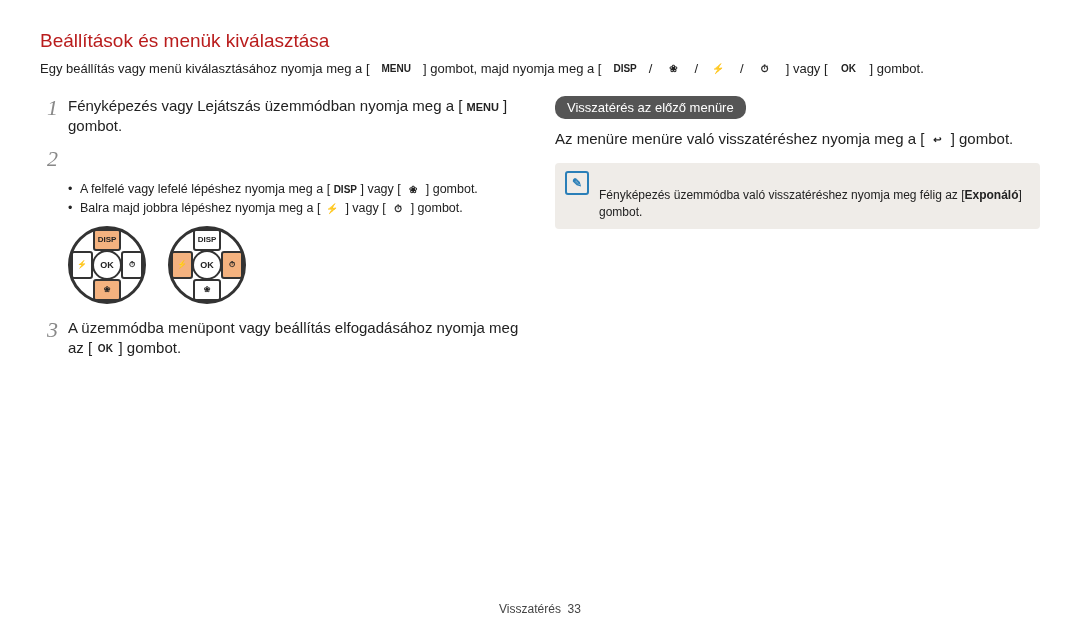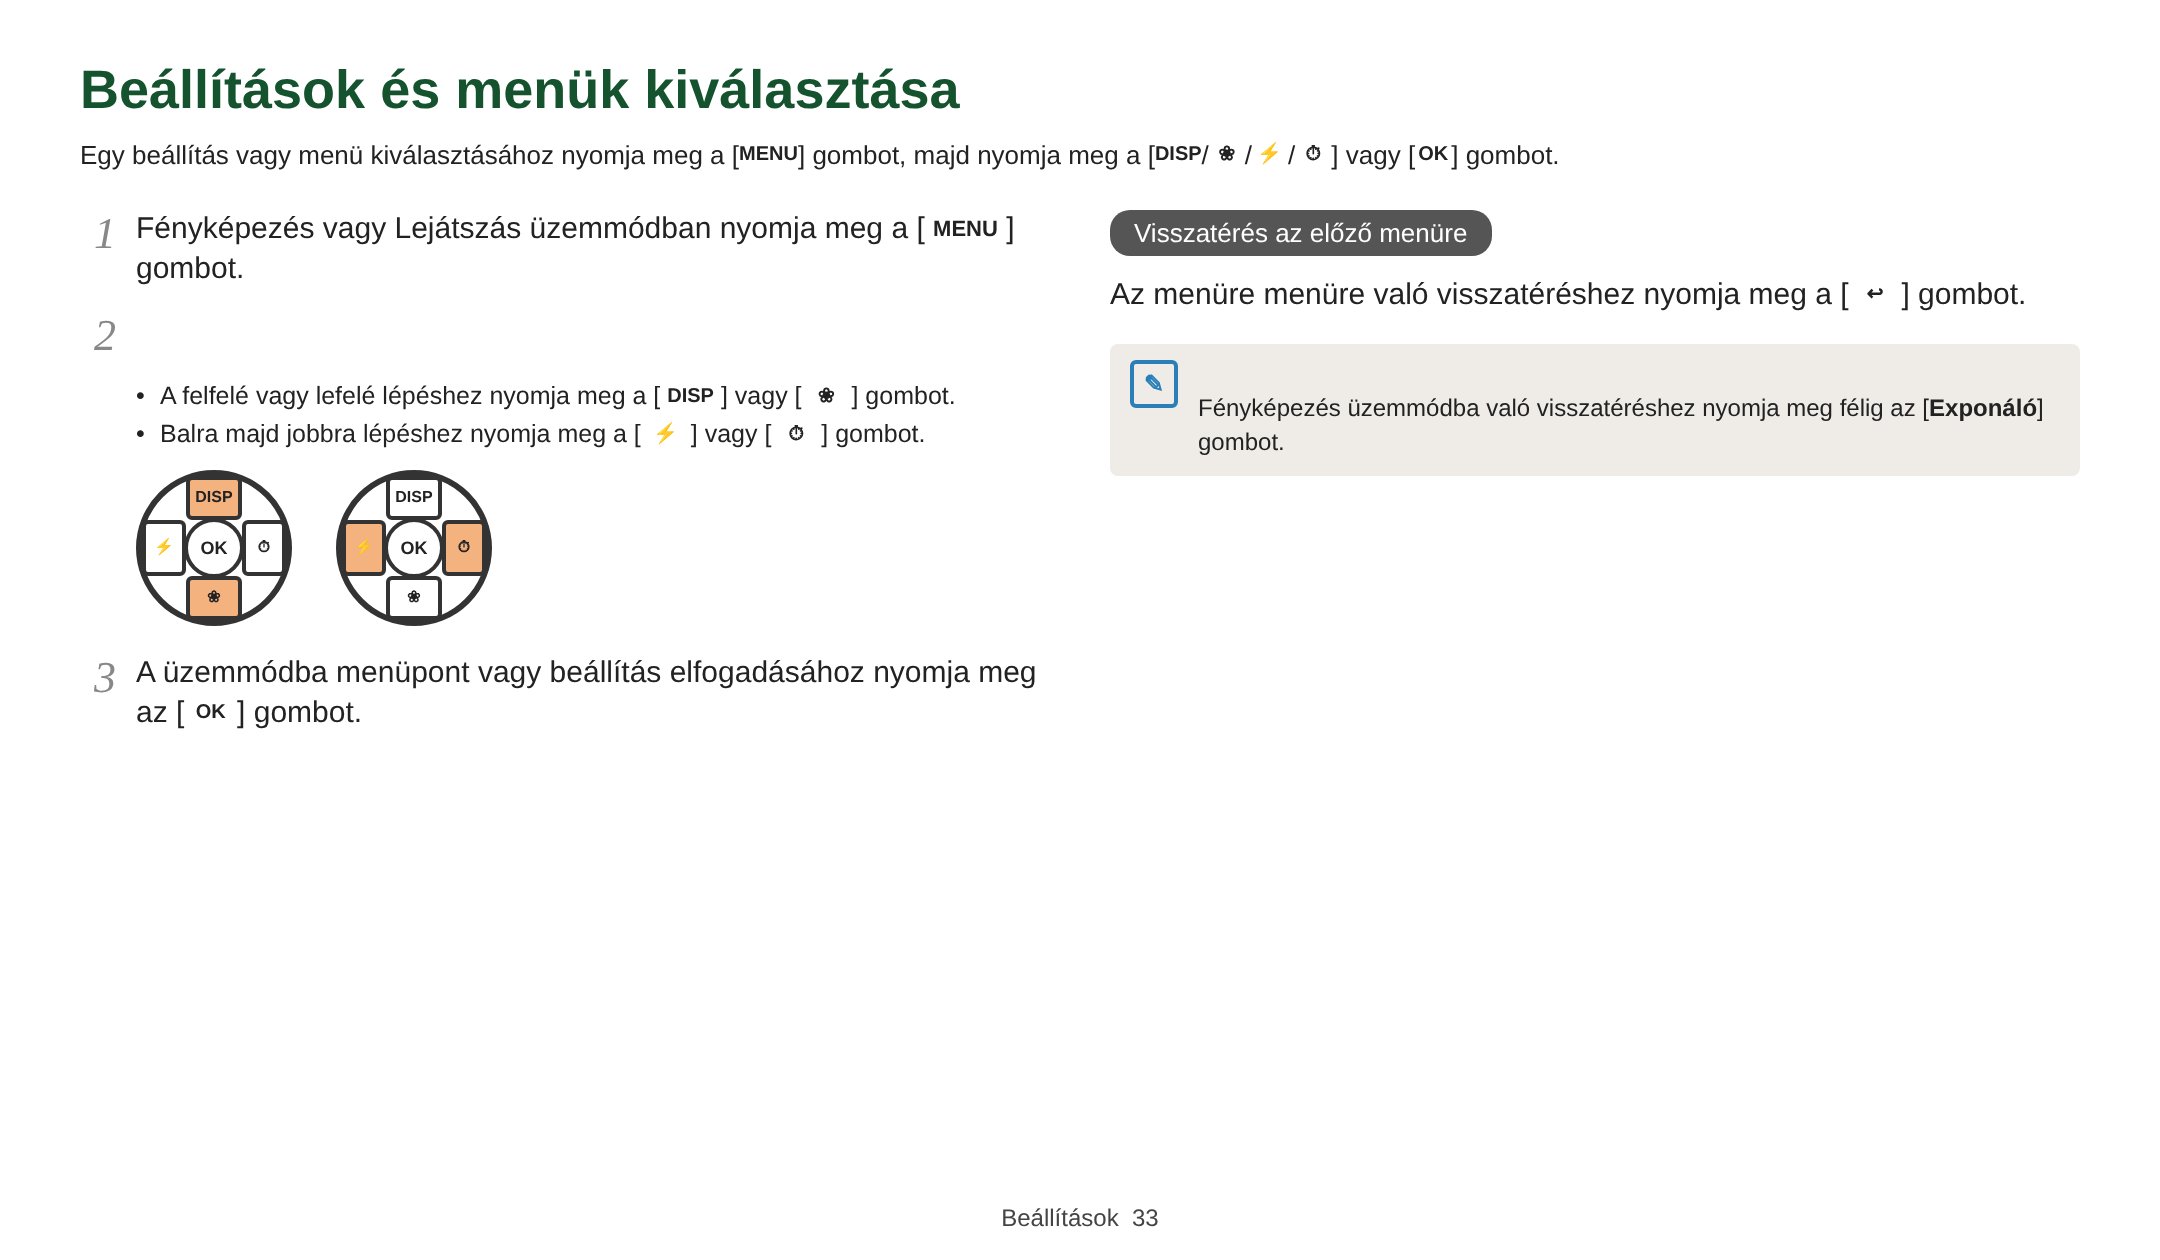--- a/index.html
+++ b/index.html
@@ -5,30 +5,30 @@
   html,body { margin:0; padding:0; }
   body {
     width:1080px; height:630px;
     font-family: "Segoe UI", Arial, sans-serif;
     color:#222;
     position:relative;
     box-sizing:border-box;
     padding:30px 40px 0 40px;
   }
   .title {
-    color:#14532d;
-    font-size:27px;
-    font-weight:700;
+    color:#b91c1c;
+    font-size:19px;
+    font-weight:400;
     margin:0 0 8px 0;
   }
   .intro {
     font-size:13px;
     line-height:1.4;
     display:flex; flex-wrap:wrap; align-items:center;
-    gap:0;
+    gap:12px;
     margin-bottom:18px;
   }
   .columns {
     display:flex;
     gap:30px;
   }
   .col { flex:1 1 50%; }
   .step {
     display:flex;
     align-items:flex-start;
@@ -259,15 +259,15 @@
     <div class="note-box">
       <div class="note-icon">✎</div>
       <div class="note-text">
         <span>Fényképezés üzemmódba való visszatéréshez nyomja meg félig az [</span><b>Exponáló</b><span>] gombot.</span>
       </div>
     </div>
   </div>
 </div>
 
 <div class="footer">
-  <span>Beállítások</span>
+  <span>Visszatérés</span>
   &nbsp;<strong>33</strong>
 </div>
 
 </body></html>

